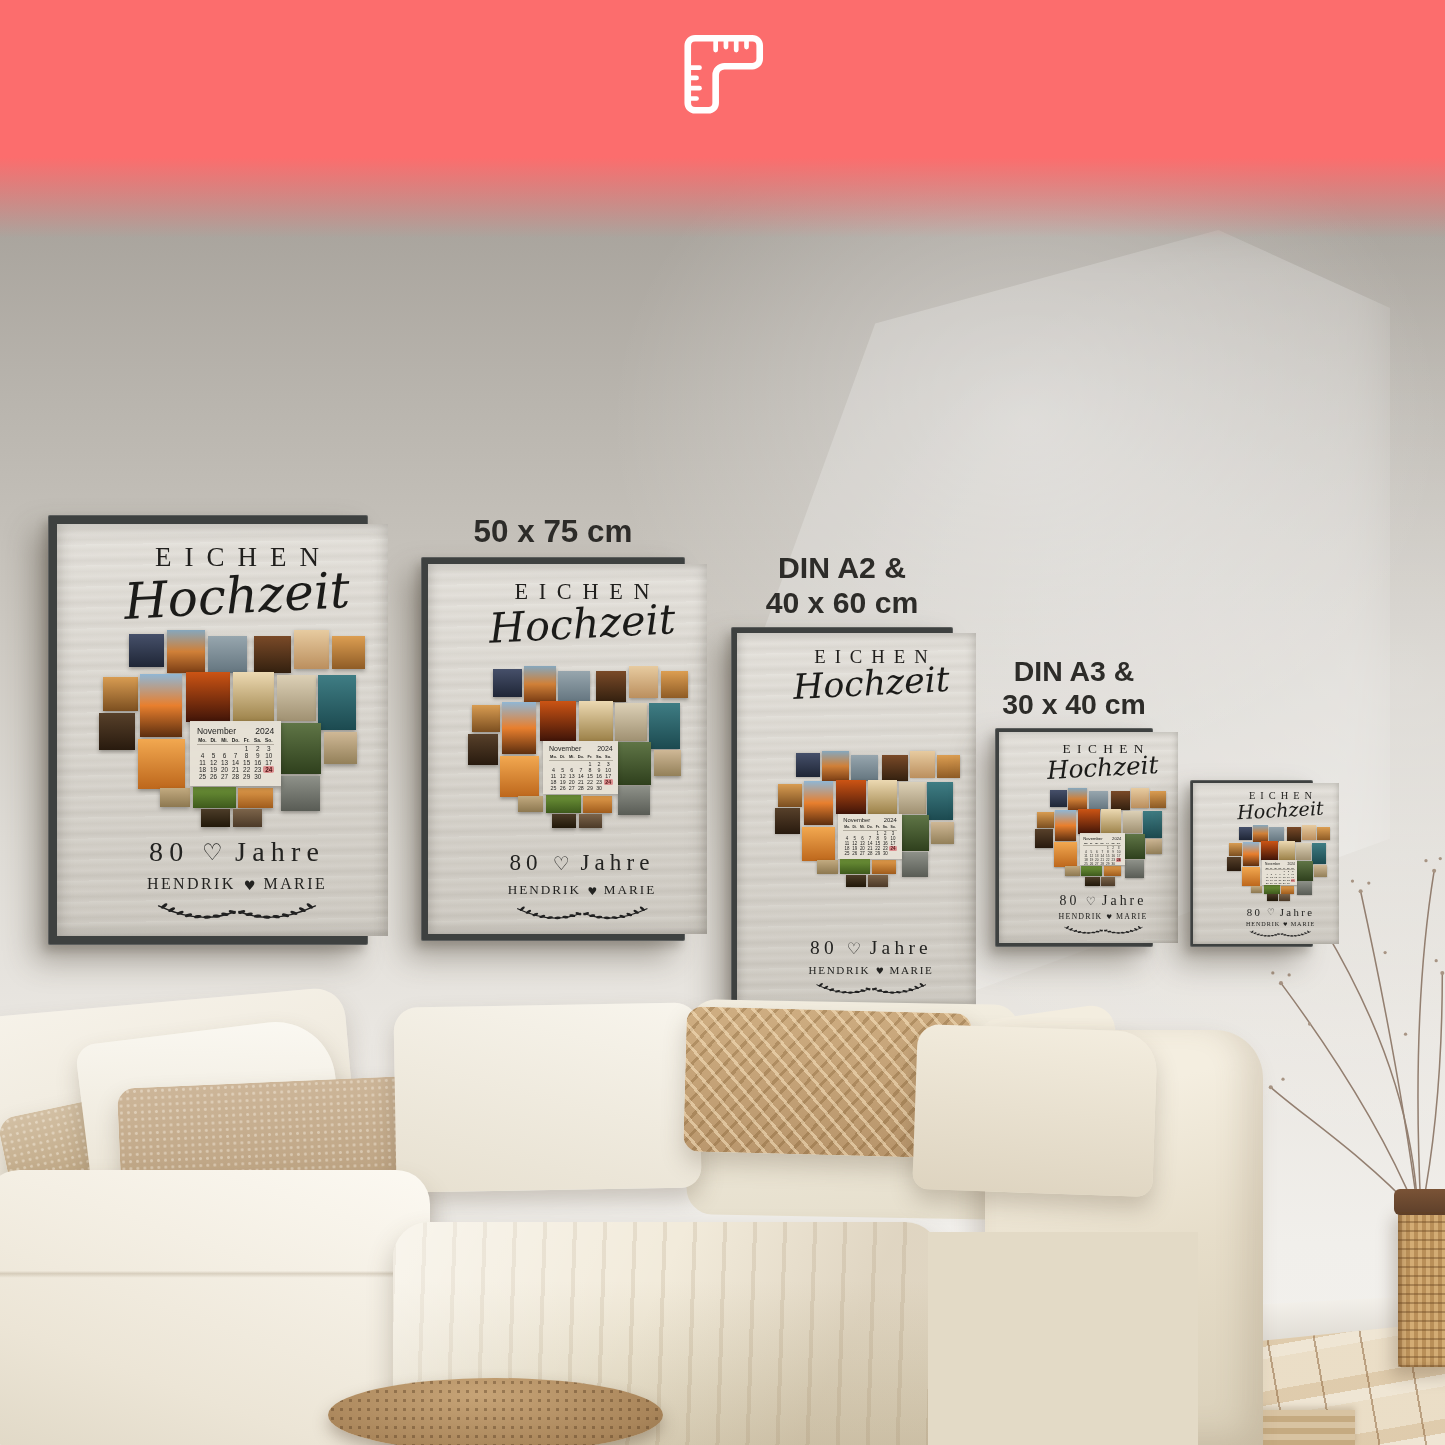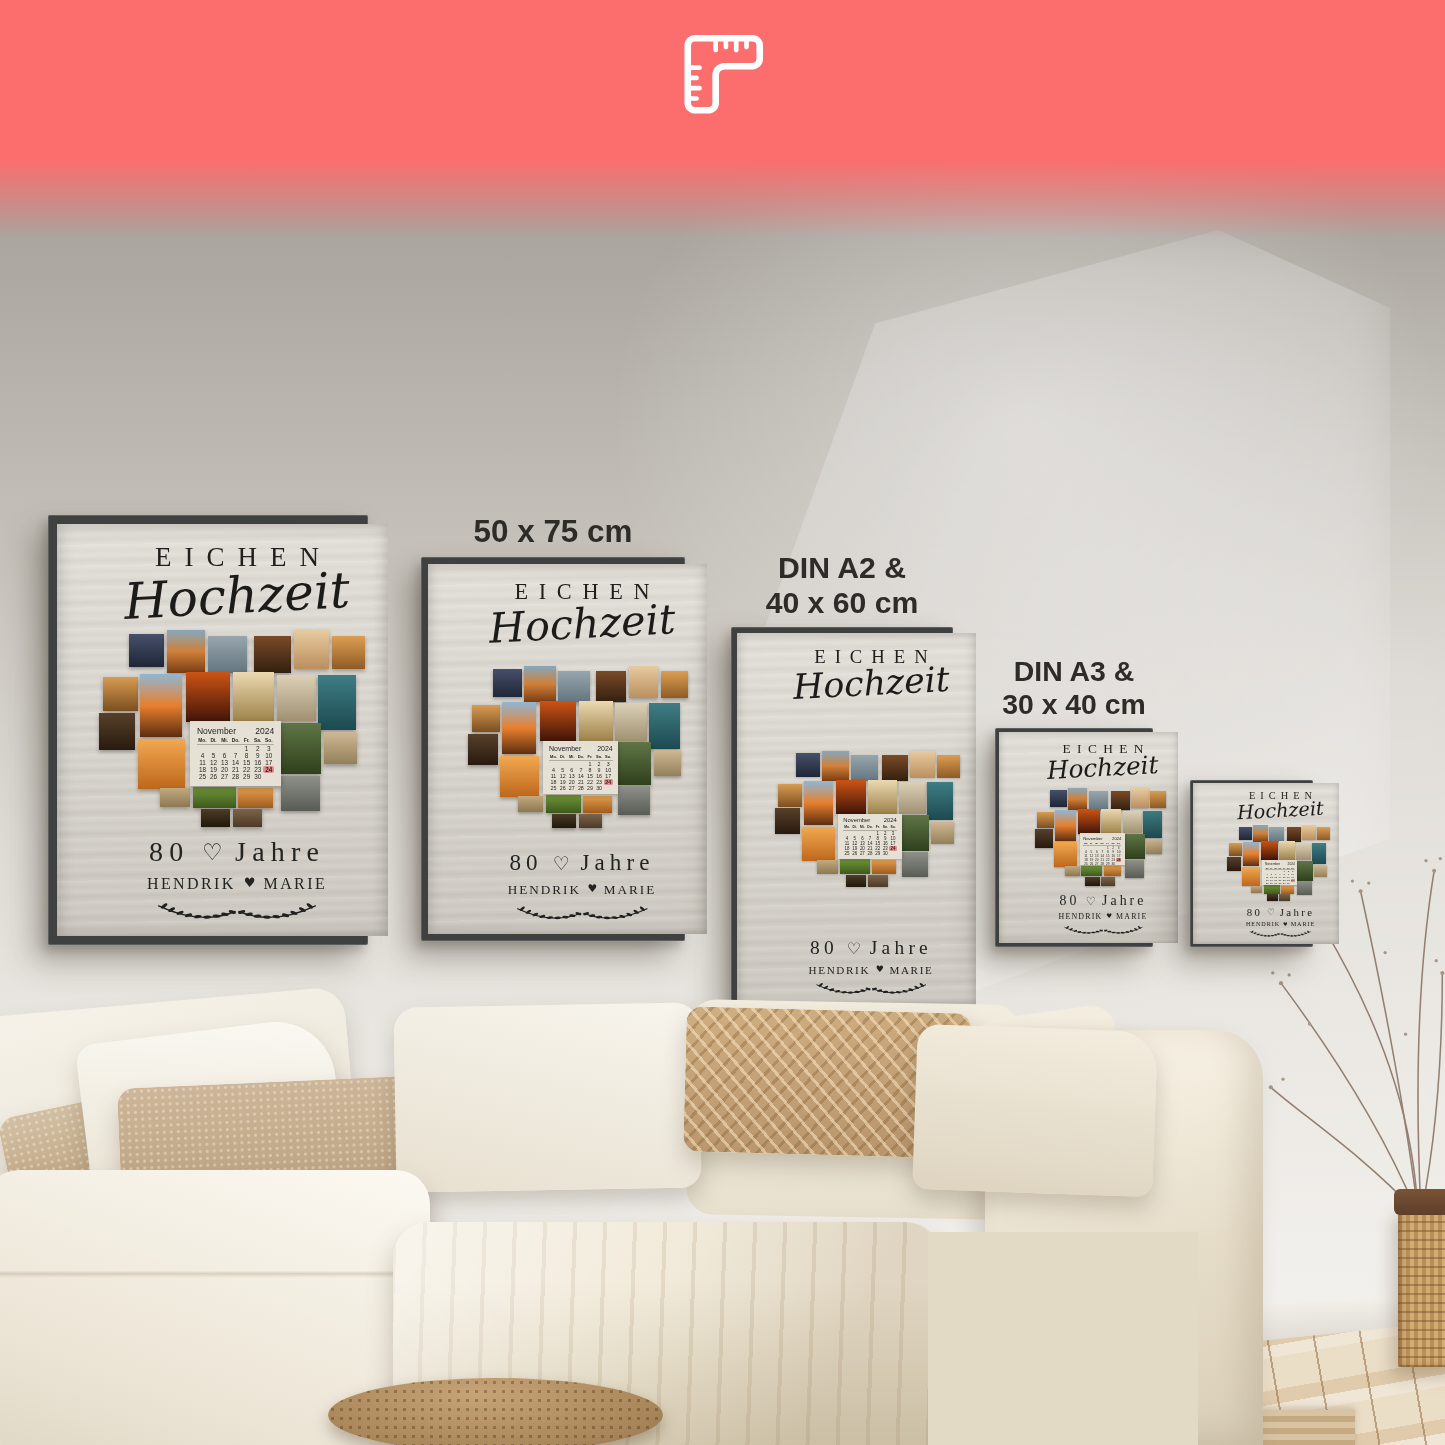--- a/index.html
+++ b/index.html
@@ -56,21 +56,21 @@
     font-size:calc(4.8px * var(--s));font-weight:bold;color:#242422;
     border-bottom:1px solid rgba(60,50,40,.30);padding-bottom:1%;}
   .cal-days span{text-align:center;}
   .cal-grid{display:grid;grid-template-columns:repeat(7,1fr);grid-auto-rows:1fr;flex:1;
     font-size:calc(6.4px * var(--s));color:#262624;align-items:center;}
   .cal-grid span{text-align:center;border-radius:20%;}
   .cal-grid span.hl{color:#4e1313;font-weight:bold;}
   .p-years{display:flex;align-items:center;gap:.45em;font-family:"Liberation Serif",serif;
     font-size:calc(28px * var(--s));letter-spacing:.22em;color:#232321;}
   .heart-outline,.heart-filled{font-family:"DejaVu Sans","DejaVu Serif",sans-serif;font-size:.82em;letter-spacing:0;}
-  .p-names{display:flex;align-items:flex-start;gap:.5em;margin-top:calc(7px * var(--s));
+  .p-names{display:flex;align-items:flex-end;gap:.5em;margin-top:calc(7px * var(--s));
     font-family:"Liberation Serif",serif;font-size:calc(16px * var(--s));
     letter-spacing:.15em;color:#232321;}
   .laurel{margin-top:calc(6px * var(--s));margin-bottom:calc(12px * var(--s));
     width:calc(168px * var(--s));height:calc(25px * var(--s));}
 
   
   .branches{position:absolute;left:1262px;top:830px;width:185px;height:388px;z-index:3;opacity:.9;}
   .skirting{position:absolute;left:1232px;top:1300px;width:220px;height:46px;z-index:2;
     transform:rotate(-3deg);background:linear-gradient(180deg,#f2efe9,#dcd8d0);}
   .floor{position:absolute;left:1145px;top:1322px;width:300px;height:123px;z-index:3;

